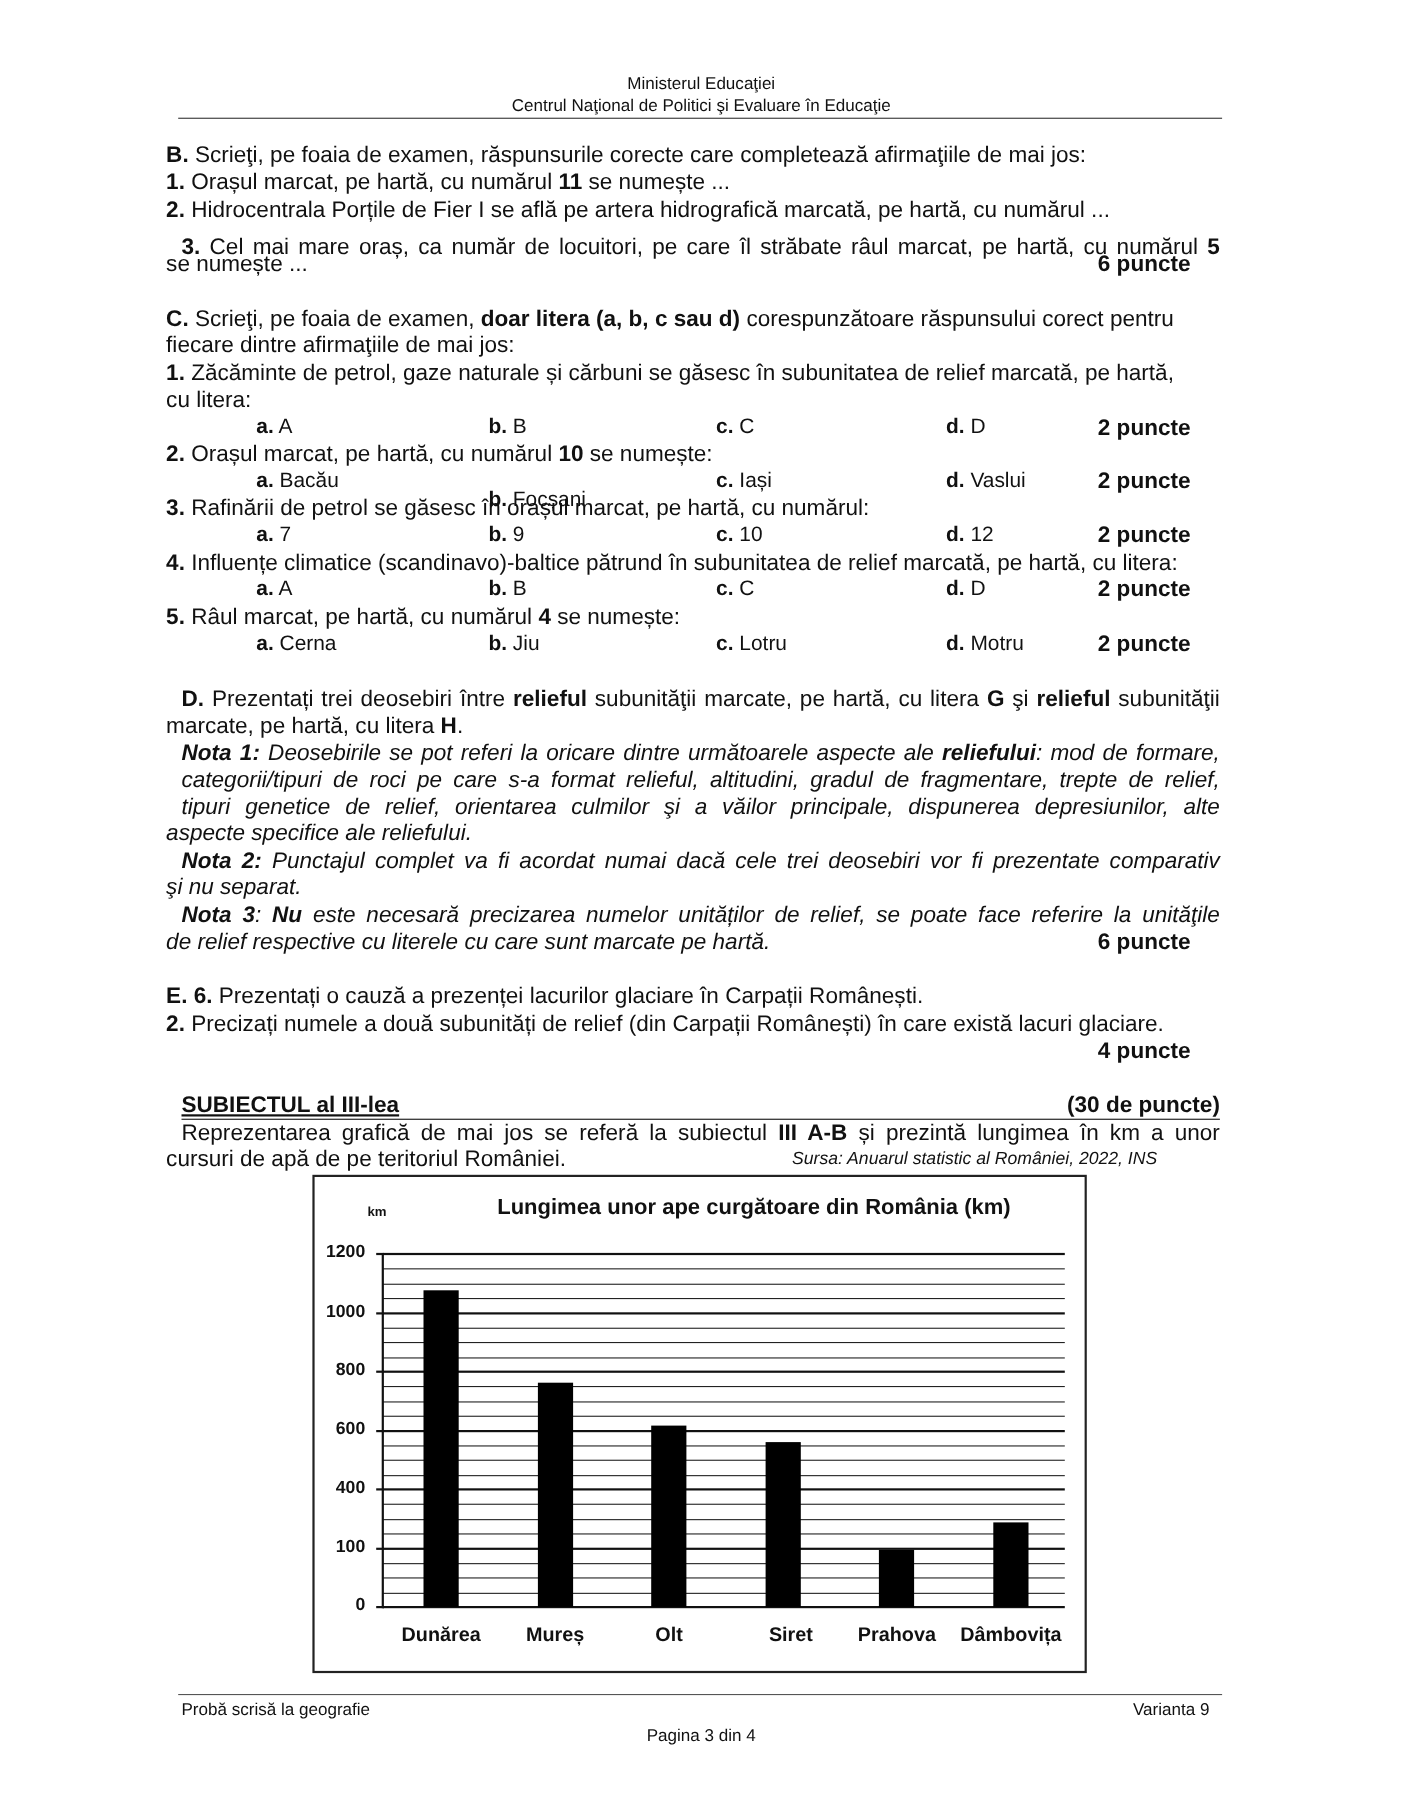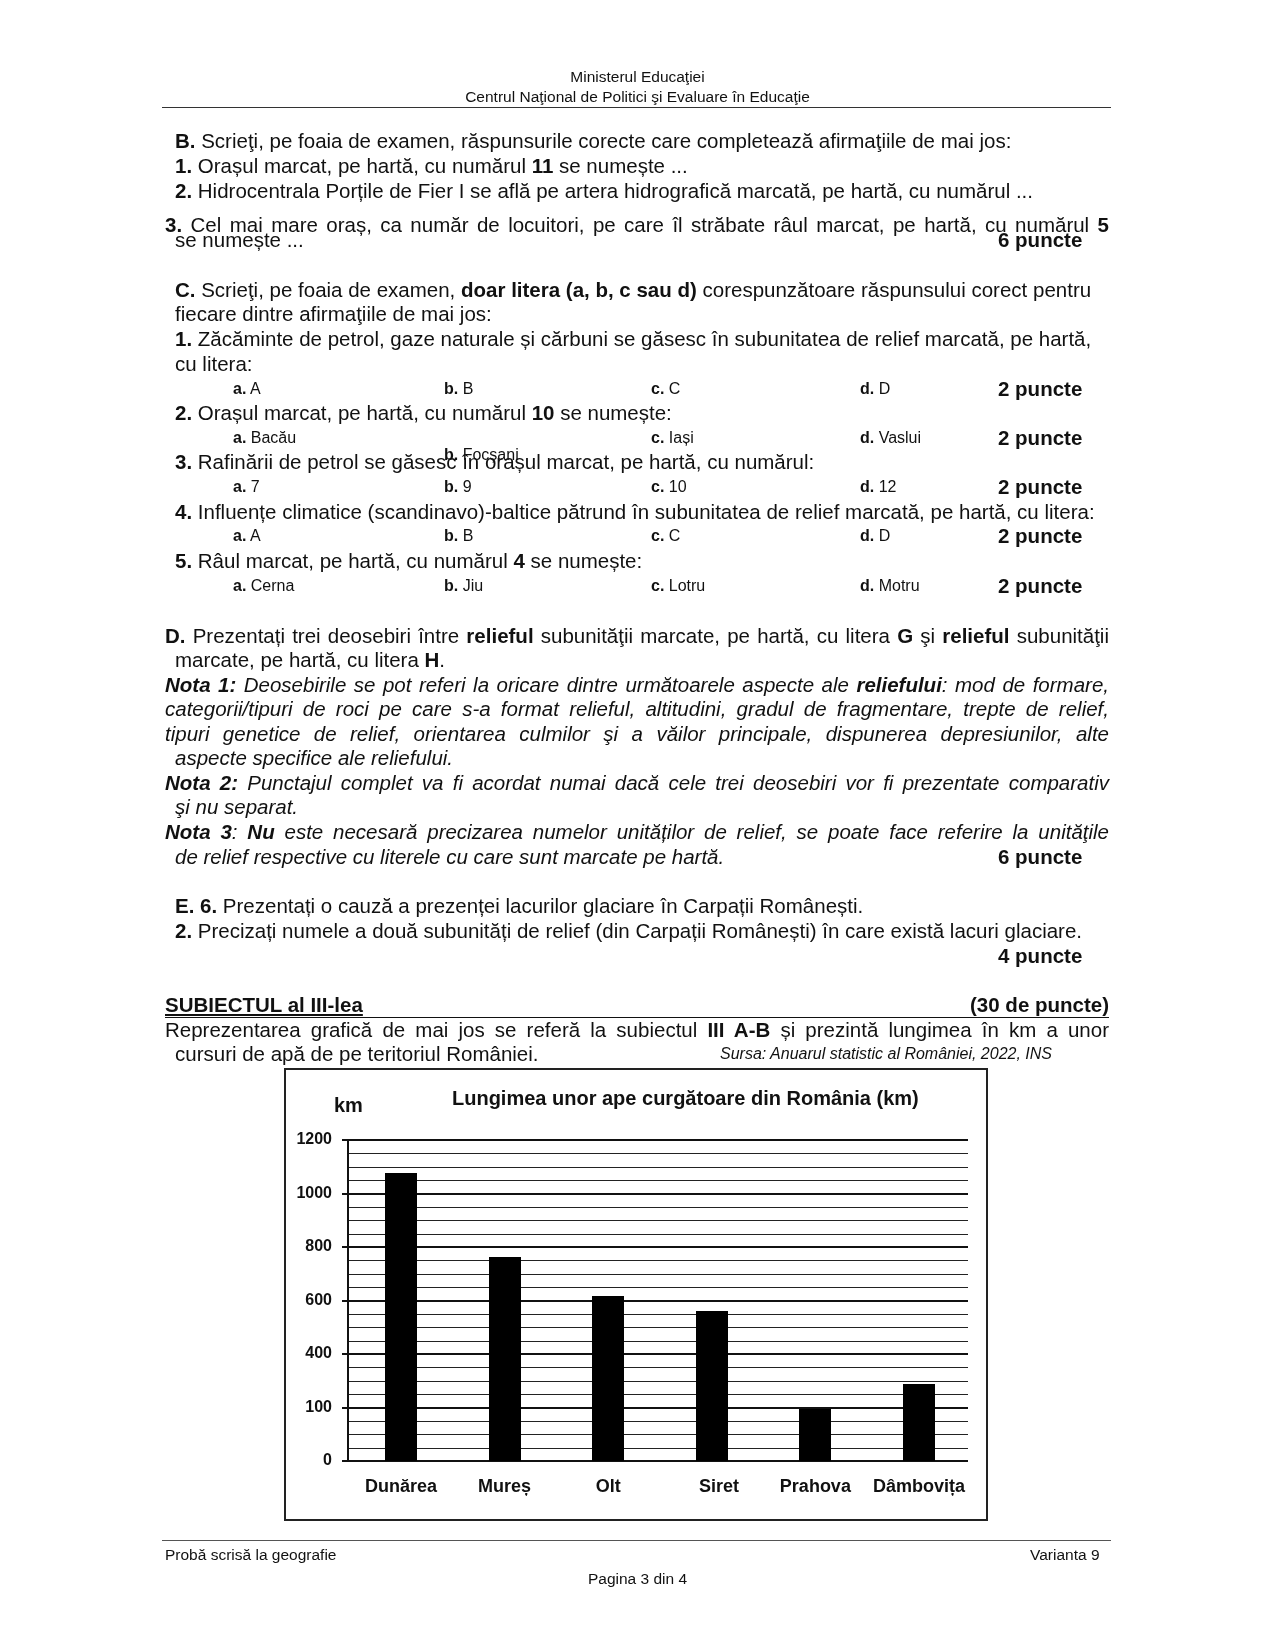--- a/index.html
+++ b/index.html
@@ -1,35 +1,35 @@
 <!DOCTYPE html>
 <html><head>
 <meta charset="utf-8">
 <style>
   html, body { margin: 0; padding: 0; background: #ffffff; }
   body { width: 1275px; height: 1650px; position: relative; overflow: hidden;
          font-family: "Liberation Sans", sans-serif; color: #111111; }
   .hdr { position: absolute; left: 0; width: 1275px; text-align: center; font-size: 15.5px; }
   .rule { position: absolute; height: 1px; background: #333333; }
-  .ln { position: absolute; left: 175px; font-size: 20.5px; white-space: nowrap; line-height: 24px; text-align: right; }
+  .ln { position: absolute; left: 151px; font-size: 20.5px; white-space: nowrap; line-height: 24px; text-align: right; }
   .b { font-weight: bold; }
   .i { font-style: italic; }
   .pts { position: absolute; font-size: 20.5px; font-weight: bold; white-space: nowrap; line-height: 24px; }
-  .opt { position: absolute; font-size: 16px; white-space: nowrap; line-height: 24px; text-align: right; }
+  .opt { position: absolute; font-size: 19px; white-space: nowrap; line-height: 24px; text-align: right; }
   .just { position: absolute; left: 165px; width: 944px; font-size: 20.5px; line-height: 24px;
           text-align: justify; text-align-last: justify; white-space: nowrap; }
   .src { position: absolute; font-size: 16px; font-style: italic; white-space: nowrap; }
   .sect { position: absolute; left: 165px; width: 944px; font-size: 20.5px; font-weight: bold;
           border-bottom: 1.5px solid #111; line-height: 24px; display: flex; justify-content: space-between; }
   .sect .l { text-decoration: underline; }
   
   .chart-box { position: absolute; left: 284px; top: 1068px; width: 704px; height: 453px;
                border: 2px solid #222; box-sizing: border-box; }
   .chart-title { position: absolute; left: 452px; top: 1087px; font-size: 20px; font-weight: bold; white-space: nowrap; }
-  .chart-unit { position: absolute; left: 334px; top: 1094px; font-size: 20px; font-weight: bold; text-align: center; }
+  .chart-unit { position: absolute; left: 334px; top: 1094px; font-size: 12px; font-weight: bold; text-align: center; }
   .ytick { position: absolute; font-size: 16px; font-weight: bold; text-align: right; width: 50px; left: 282px; }
   .grid { position: absolute; left: 348px; width: 620px; height: 1px; background: #222; }
   .grid.major { height: 2px; background: #111; }
   .tick { position: absolute; left: 342px; width: 7px; height: 2px; background: #111; }
   .yaxis { position: absolute; left: 347px; top: 1140px; width: 2px; height: 322px; background: #111; }
   .bar { position: absolute; width: 32px; background: #000; }
   .xlab { position: absolute; font-size: 18px; font-weight: bold; text-align: center; width: 110px; white-space: nowrap; }
   .foot { position: absolute; font-size: 15.5px; white-space: nowrap; }
 </style>
 </head>

